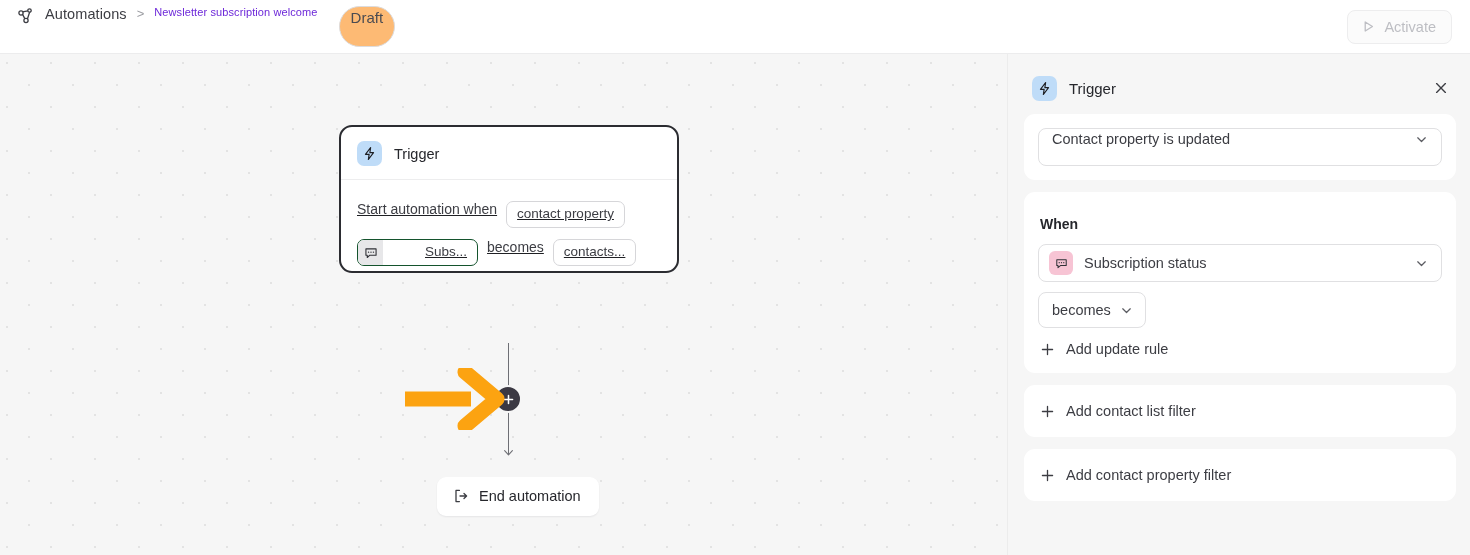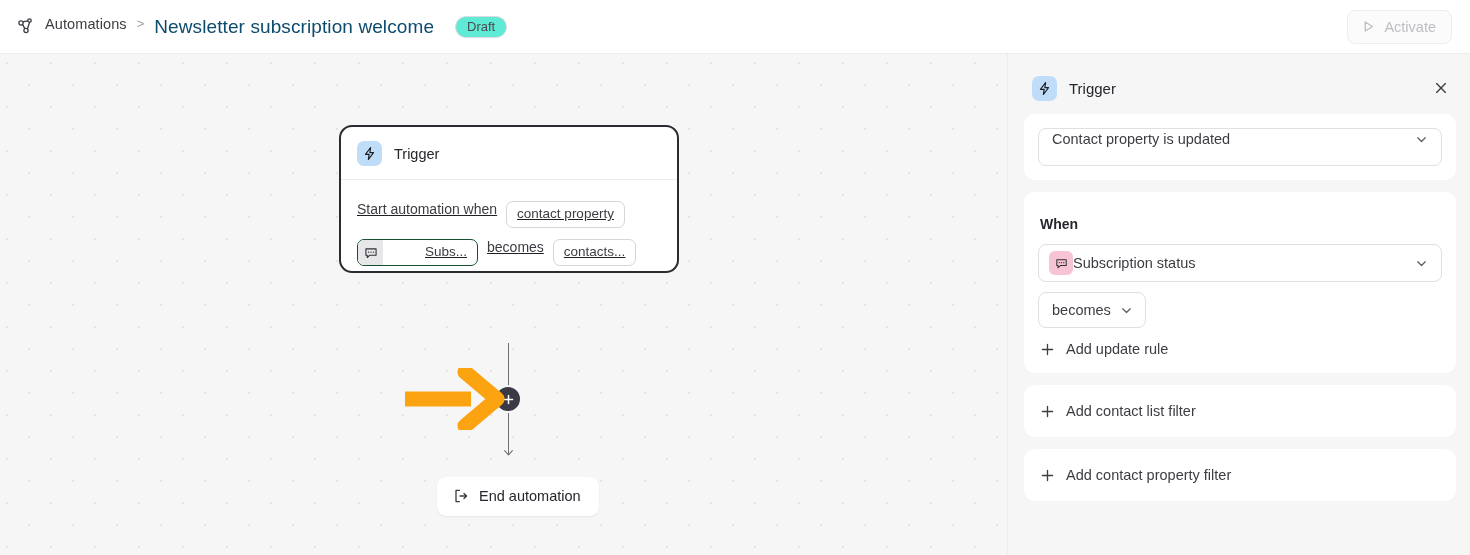--- a/index.html
+++ b/index.html
@@ -20,28 +20,28 @@
     background: #ffffff;
     border-bottom: 1px solid #ececed;
     position: relative; z-index: 5;
   }
   .breadcrumb { display: flex; gap: 9px; }
   .bc-icon { width: 20px; height: 20px; display: block; color: #3c3d43; }
   .bc-link {
     font-size: 14.5px; color: #3c3d43; text-decoration: none; letter-spacing: .1px;
   }
   .bc-sep { font-size: 13px; color: #9a9ba1; padding: 0 1px; }
-  .bc-current { font-size: 19px; color: #0c4a6e; letter-spacing: .1px; }
+  .bc-current { font-size: 11px; color: #6d28d9; letter-spacing: .1px; }
   .badge-draft {
     margin-left: 12px;
-    font-size: 13px; color: #4a4b51;
+    font-size: 15px; color: #4a4b51;
     border: 1px solid #dcdcde;
     border-radius: 999px;
-    padding: 3px 11px 0;
-    background: #5eead4;
+    padding: 3px 11px 20px;
+    background: #fdba74;
     line-height: 1.1;
   }
   .topbar-spacer { flex: 1; }
   .btn-activate {
     display: flex; align-items: center; gap: 8px;
     font-size: 14.5px; color: #bdbec3;
     background: #fbfbfb;
     border: 1px solid #ededee;
     border-radius: 8px;
     padding: 8px 15px 8px 13px;
@@ -177,21 +177,21 @@
     border: 1px solid #e0e0e2; border-radius: 8px;
     background: #ffffff;
     padding: 0 12px 16px 13px;
     cursor: pointer;
   }
   .select-val { font-size: 14.5px; color: #3c3d43; flex: 1; }
   .chev { width: 15px; height: 15px; display: block; color: #5b5c62; flex: none; }
 
   .when-label { font-size: 14px; color: #26272c; font-weight: bold; padding: 2px 0 12px 2px; margin-top: 8px; }
   .row-prop {
-    display: flex; align-items: center; 
+    display: flex; align-items: center; gap: 11px;
     height: 38px;
     border: 1px solid #e0e0e2; border-radius: 8px;
     background: #ffffff; padding: 0 12px 0 10px;
     cursor: pointer;
   }
   .icon-sq-pink {
     width: 24px; height: 24px; border-radius: 6px;
     background: #f7c4d4; display: flex; align-items: center; justify-content: center;
     flex: none;
   }

